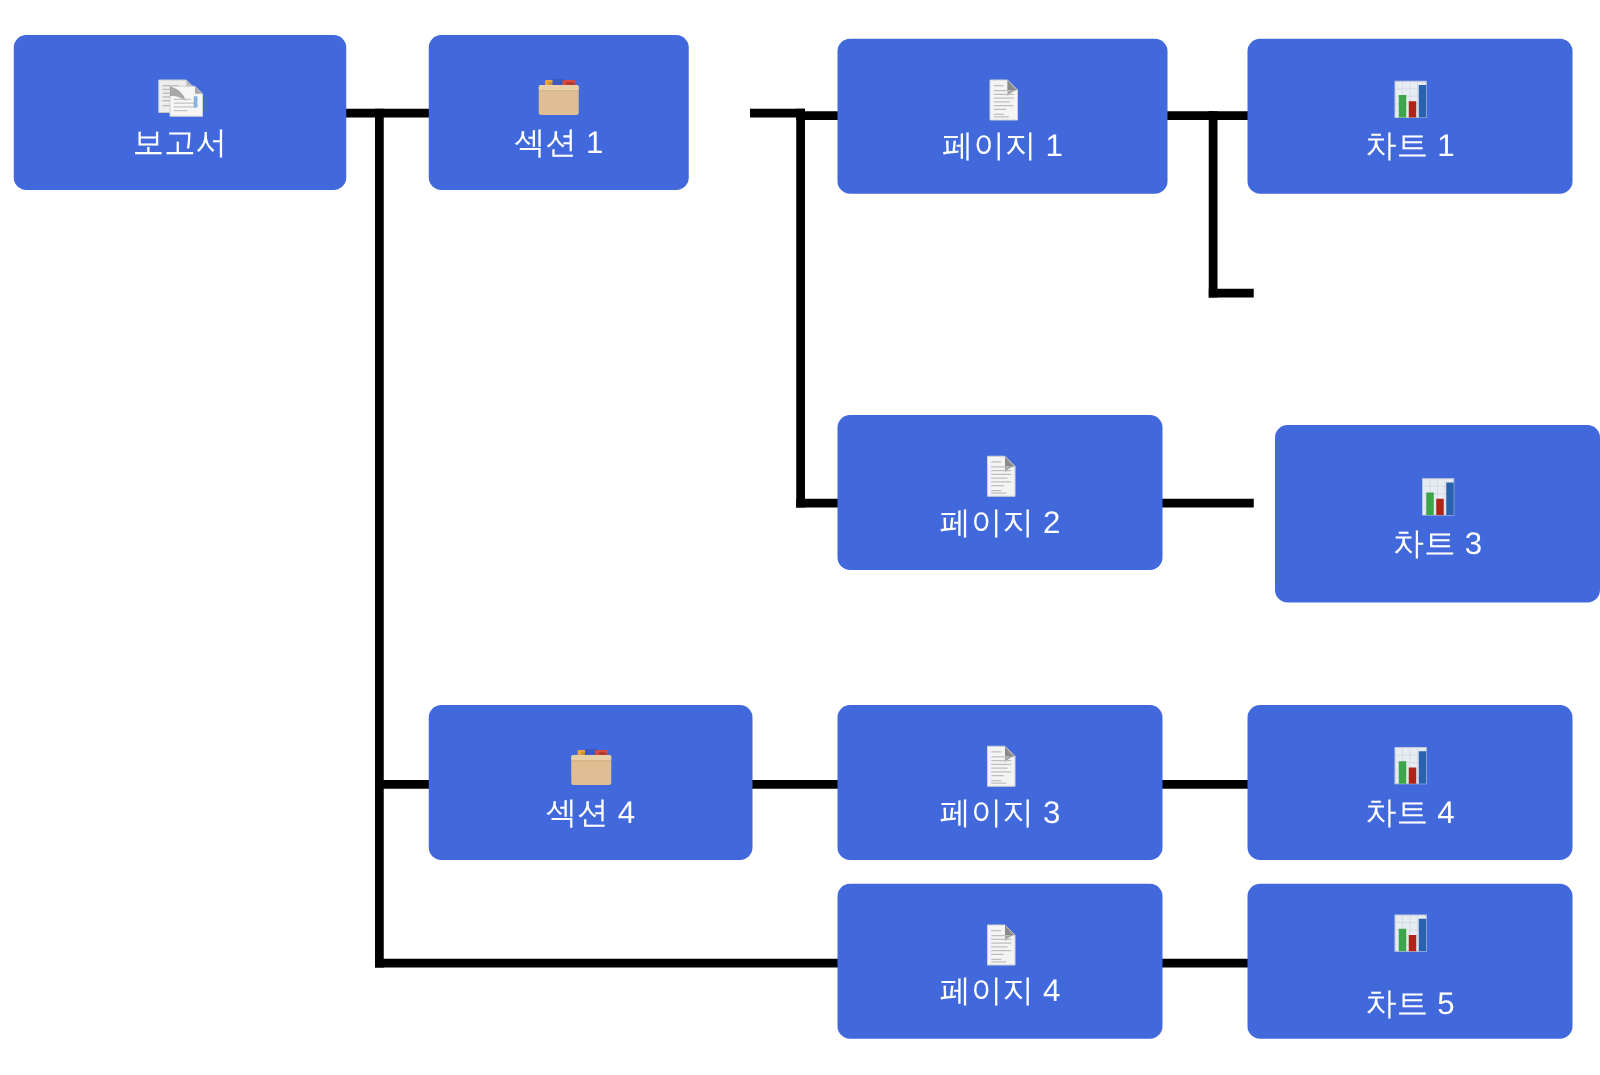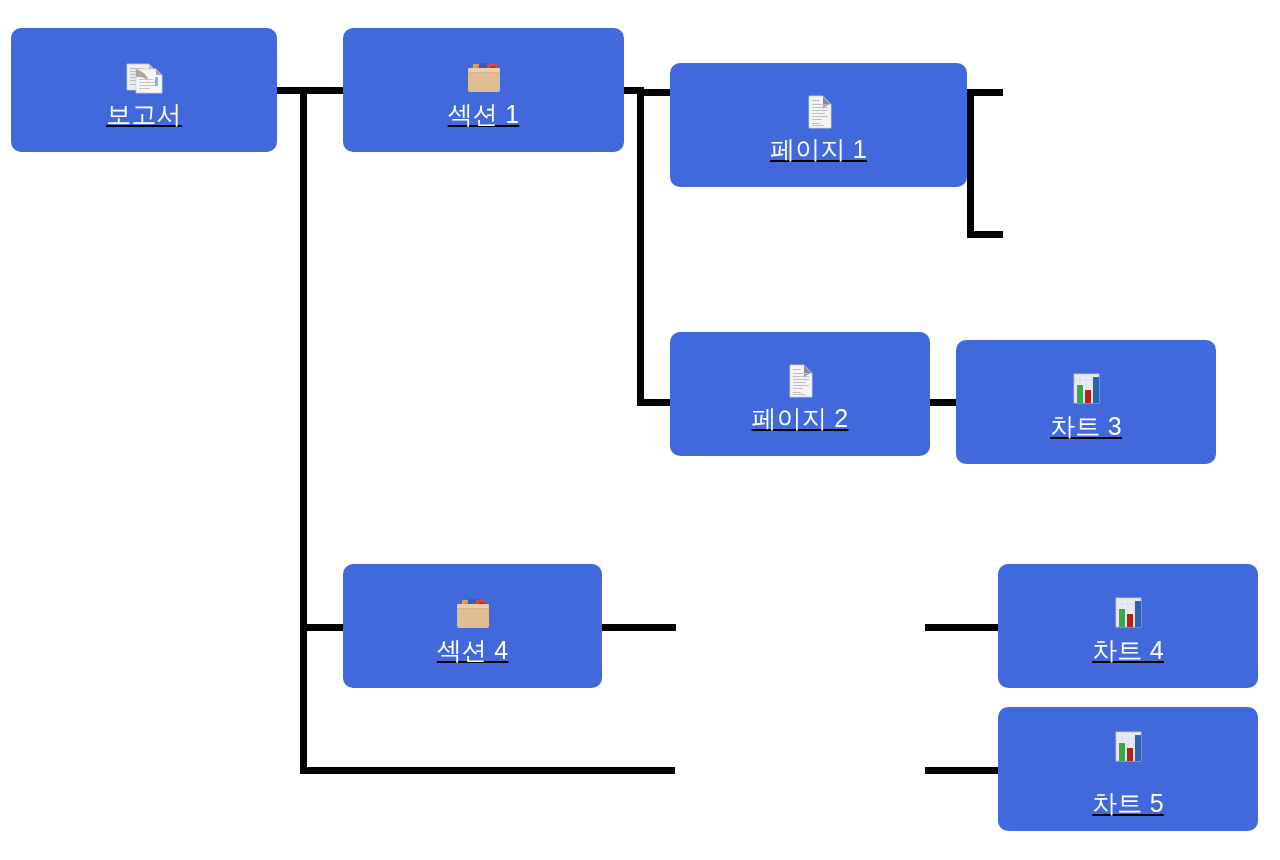--- a/index.html
+++ b/index.html
@@ -28,21 +28,20 @@
     position: absolute;
     background: #4169DC;
     border-radius: 10px;
     box-sizing: border-box;
     display: flex;
     flex-direction: column;
     align-items: center;
     justify-content: center;
     padding-top: 4px;
     z-index: 5;
-    text-decoration: underline;
   }
   .node-icon {
     width: 44px;
     height: 44px;
     display: block;
     margin-bottom: 1px;
     flex: none;
   }
   .node-icon svg { display: block; }
   .node-label {
@@ -115,39 +114,39 @@
             <rect x="17" y="30" width="17" height="1"></rect>
             <rect x="17" y="33" width="11" height="1"></rect>
           </g>
           <rect x="33" y="22" width="3" height="9" fill="#6FA8DC" opacity="0.85"></rect>
         </g>
       </svg>
     </span>
     <span class="node-label">보고서</span>
   </div>
 
-  <div class="node" style="left:343px; top:28px; width:281px; height:124px;">
+  <div class="node" style="left:343px; top:28px; width:208px; height:124px;">
     <span class="node-icon">
       <svg viewBox="0 0 44 44" width="44" height="44">
         <g>
           <rect x="11" y="9" width="11" height="7" rx="1" fill="#E8A33D"></rect>
           <rect x="14" y="11" width="7" height="1.6" fill="#C98528"></rect>
           <rect x="17" y="8" width="10" height="7" rx="1" fill="#3B5BC0"></rect>
           <rect x="25" y="9" width="10" height="7" rx="1" fill="#D64B3F"></rect>
           <rect x="28" y="11" width="6" height="1.6" fill="#A83328"></rect>
           <path d="M8 13 h28 a2 2 0 0 1 2 2 v20 a2 2 0 0 1 -2 2 h-28 a2 2 0 0 1 -2 -2 v-20 a2 2 0 0 1 2 -2 z" fill="#DEBE92"></path>
           <rect x="6" y="13" width="32" height="4.5" rx="1.5" fill="#E8CFA8"></rect>
           <rect x="6" y="17" width="32" height="1" fill="#CBA876" opacity="0.6"></rect>
         </g>
       </svg>
     </span>
     <span class="node-label">섹션 1</span>
   </div>
 
-  <div class="node" style="left:670px; top:31px; width:297px; height:124px;margin-top:32px;">
+  <div class="node" style="left:670px; top:31px; width:264px; height:124px;">
     <span class="node-icon">
       <svg viewBox="0 0 44 44" width="44" height="44">
         <g>
           <path d="M12 6 h14 l8 8 v24 h-22 z" fill="#F4F4F4" stroke="#D2D2D2" stroke-width="0.8"></path>
           <path d="M26 6 v8 h8 z" fill="#9E9E9E"></path>
           <path d="M26 6 q4 8 8 8 q-5 1 -8 5 z" fill="#808080" opacity="0.7"></path>
           <g fill="#BEBEBE">
             <rect x="15" y="10" width="8" height="1"></rect>
             <rect x="15" y="14" width="14" height="1"></rect>
             <rect x="15" y="17" width="16" height="1"></rect>
@@ -157,20 +156,42 @@
             <rect x="15" y="29" width="10" height="1"></rect>
             <rect x="15" y="33" width="8" height="1"></rect>
             <rect x="15" y="35" width="12" height="1"></rect>
           </g>
         </g>
       </svg>
     </span>
     <span class="node-label">페이지 1</span>
   </div>
 
+  <div class="node" style="left:998px; top:31px; width:260px; height:124px;">
+    <span class="node-icon">
+      <svg viewBox="0 0 44 44" width="44" height="44">
+        <g>
+          <rect x="10" y="7" width="25" height="29" fill="#E7EBF2" stroke="#C3C9D6" stroke-width="0.8"></rect>
+          <g stroke="#CED4E0" stroke-width="0.5">
+            <line x1="10" y1="13" x2="35" y2="13"></line>
+            <line x1="10" y1="19" x2="35" y2="19"></line>
+            <line x1="10" y1="25" x2="35" y2="25"></line>
+            <line x1="10" y1="31" x2="35" y2="31"></line>
+            <line x1="16" y1="7" x2="16" y2="36"></line>
+            <line x1="22" y1="7" x2="22" y2="36"></line>
+            <line x1="28" y1="7" x2="28" y2="36"></line>
+          </g>
+          <rect x="13" y="18" width="6" height="18" fill="#3EA64A"></rect>
+          <rect x="21" y="23" width="6" height="13" fill="#B02418"></rect>
+          <rect x="29" y="10" width="6" height="26" fill="#2B62B0"></rect>
+        </g>
+      </svg>
+    </span>
+    <span class="node-label">차트 1</span>
+  </div>
 
 
   <div class="node" style="left:670px; top:332px; width:260px; height:124px;">
     <span class="node-icon">
       <svg viewBox="0 0 44 44" width="44" height="44">
         <g>
           <path d="M12 6 h14 l8 8 v24 h-22 z" fill="#F4F4F4" stroke="#D2D2D2" stroke-width="0.8"></path>
           <path d="M26 6 v8 h8 z" fill="#9E9E9E"></path>
           <path d="M26 6 q4 8 8 8 q-5 1 -8 5 z" fill="#808080" opacity="0.7"></path>
           <g fill="#BEBEBE">
@@ -183,21 +204,21 @@
             <rect x="15" y="29" width="10" height="1"></rect>
             <rect x="15" y="33" width="8" height="1"></rect>
             <rect x="15" y="35" width="12" height="1"></rect>
           </g>
         </g>
       </svg>
     </span>
     <span class="node-label">페이지 2</span>
   </div>
 
-  <div class="node" style="left:956px; top:340px; width:260px; height:124px;">
+  <div class="node" style="left:1020px; top:340px; width:260px; height:142px;">
     <span class="node-icon">
       <svg viewBox="0 0 44 44" width="44" height="44">
         <g>
           <rect x="10" y="7" width="25" height="29" fill="#E7EBF2" stroke="#C3C9D6" stroke-width="0.8"></rect>
           <g stroke="#CED4E0" stroke-width="0.5">
             <line x1="10" y1="13" x2="35" y2="13"></line>
             <line x1="10" y1="19" x2="35" y2="19"></line>
             <line x1="10" y1="25" x2="35" y2="25"></line>
             <line x1="10" y1="31" x2="35" y2="31"></line>
             <line x1="16" y1="7" x2="16" y2="36"></line>
@@ -224,20 +245,43 @@
           <rect x="28" y="11" width="6" height="1.6" fill="#A83328"></rect>
           <path d="M8 13 h28 a2 2 0 0 1 2 2 v20 a2 2 0 0 1 -2 2 h-28 a2 2 0 0 1 -2 -2 v-20 a2 2 0 0 1 2 -2 z" fill="#DEBE92"></path>
           <rect x="6" y="13" width="32" height="4.5" rx="1.5" fill="#E8CFA8"></rect>
           <rect x="6" y="17" width="32" height="1" fill="#CBA876" opacity="0.6"></rect>
         </g>
       </svg>
     </span>
     <span class="node-label">섹션 4</span>
   </div>
 
+  <div class="node" style="left:670px; top:564px; width:260px; height:124px;">
+    <span class="node-icon">
+      <svg viewBox="0 0 44 44" width="44" height="44">
+        <g>
+          <path d="M12 6 h14 l8 8 v24 h-22 z" fill="#F4F4F4" stroke="#D2D2D2" stroke-width="0.8"></path>
+          <path d="M26 6 v8 h8 z" fill="#9E9E9E"></path>
+          <path d="M26 6 q4 8 8 8 q-5 1 -8 5 z" fill="#808080" opacity="0.7"></path>
+          <g fill="#BEBEBE">
+            <rect x="15" y="10" width="8" height="1"></rect>
+            <rect x="15" y="14" width="14" height="1"></rect>
+            <rect x="15" y="17" width="16" height="1"></rect>
+            <rect x="15" y="20" width="16" height="1"></rect>
+            <rect x="15" y="23" width="13" height="1"></rect>
+            <rect x="15" y="26" width="16" height="1"></rect>
+            <rect x="15" y="29" width="10" height="1"></rect>
+            <rect x="15" y="33" width="8" height="1"></rect>
+            <rect x="15" y="35" width="12" height="1"></rect>
+          </g>
+        </g>
+      </svg>
+    </span>
+    <span class="node-label">페이지 3</span>
+  </div>
 
   <div class="node" style="left:998px; top:564px; width:260px; height:124px;">
     <span class="node-icon">
       <svg viewBox="0 0 44 44" width="44" height="44">
         <g>
           <rect x="10" y="7" width="25" height="29" fill="#E7EBF2" stroke="#C3C9D6" stroke-width="0.8"></rect>
           <g stroke="#CED4E0" stroke-width="0.5">
             <line x1="10" y1="13" x2="35" y2="13"></line>
             <line x1="10" y1="19" x2="35" y2="19"></line>
             <line x1="10" y1="25" x2="35" y2="25"></line>
@@ -248,20 +292,43 @@
           </g>
           <rect x="13" y="18" width="6" height="18" fill="#3EA64A"></rect>
           <rect x="21" y="23" width="6" height="13" fill="#B02418"></rect>
           <rect x="29" y="10" width="6" height="26" fill="#2B62B0"></rect>
         </g>
       </svg>
     </span>
     <span class="node-label">차트 4</span>
   </div>
 
+  <div class="node" style="left:670px; top:707px; width:260px; height:124px;">
+    <span class="node-icon">
+      <svg viewBox="0 0 44 44" width="44" height="44">
+        <g>
+          <path d="M12 6 h14 l8 8 v24 h-22 z" fill="#F4F4F4" stroke="#D2D2D2" stroke-width="0.8"></path>
+          <path d="M26 6 v8 h8 z" fill="#9E9E9E"></path>
+          <path d="M26 6 q4 8 8 8 q-5 1 -8 5 z" fill="#808080" opacity="0.7"></path>
+          <g fill="#BEBEBE">
+            <rect x="15" y="10" width="8" height="1"></rect>
+            <rect x="15" y="14" width="14" height="1"></rect>
+            <rect x="15" y="17" width="16" height="1"></rect>
+            <rect x="15" y="20" width="16" height="1"></rect>
+            <rect x="15" y="23" width="13" height="1"></rect>
+            <rect x="15" y="26" width="16" height="1"></rect>
+            <rect x="15" y="29" width="10" height="1"></rect>
+            <rect x="15" y="33" width="8" height="1"></rect>
+            <rect x="15" y="35" width="12" height="1"></rect>
+          </g>
+        </g>
+      </svg>
+    </span>
+    <span class="node-label">페이지 4</span>
+  </div>
 
   <div class="node" style="left:998px; top:707px; width:260px; height:124px;gap:19px;">
     <span class="node-icon">
       <svg viewBox="0 0 44 44" width="44" height="44">
         <g>
           <rect x="10" y="7" width="25" height="29" fill="#E7EBF2" stroke="#C3C9D6" stroke-width="0.8"></rect>
           <g stroke="#CED4E0" stroke-width="0.5">
             <line x1="10" y1="13" x2="35" y2="13"></line>
             <line x1="10" y1="19" x2="35" y2="19"></line>
             <line x1="10" y1="25" x2="35" y2="25"></line>

